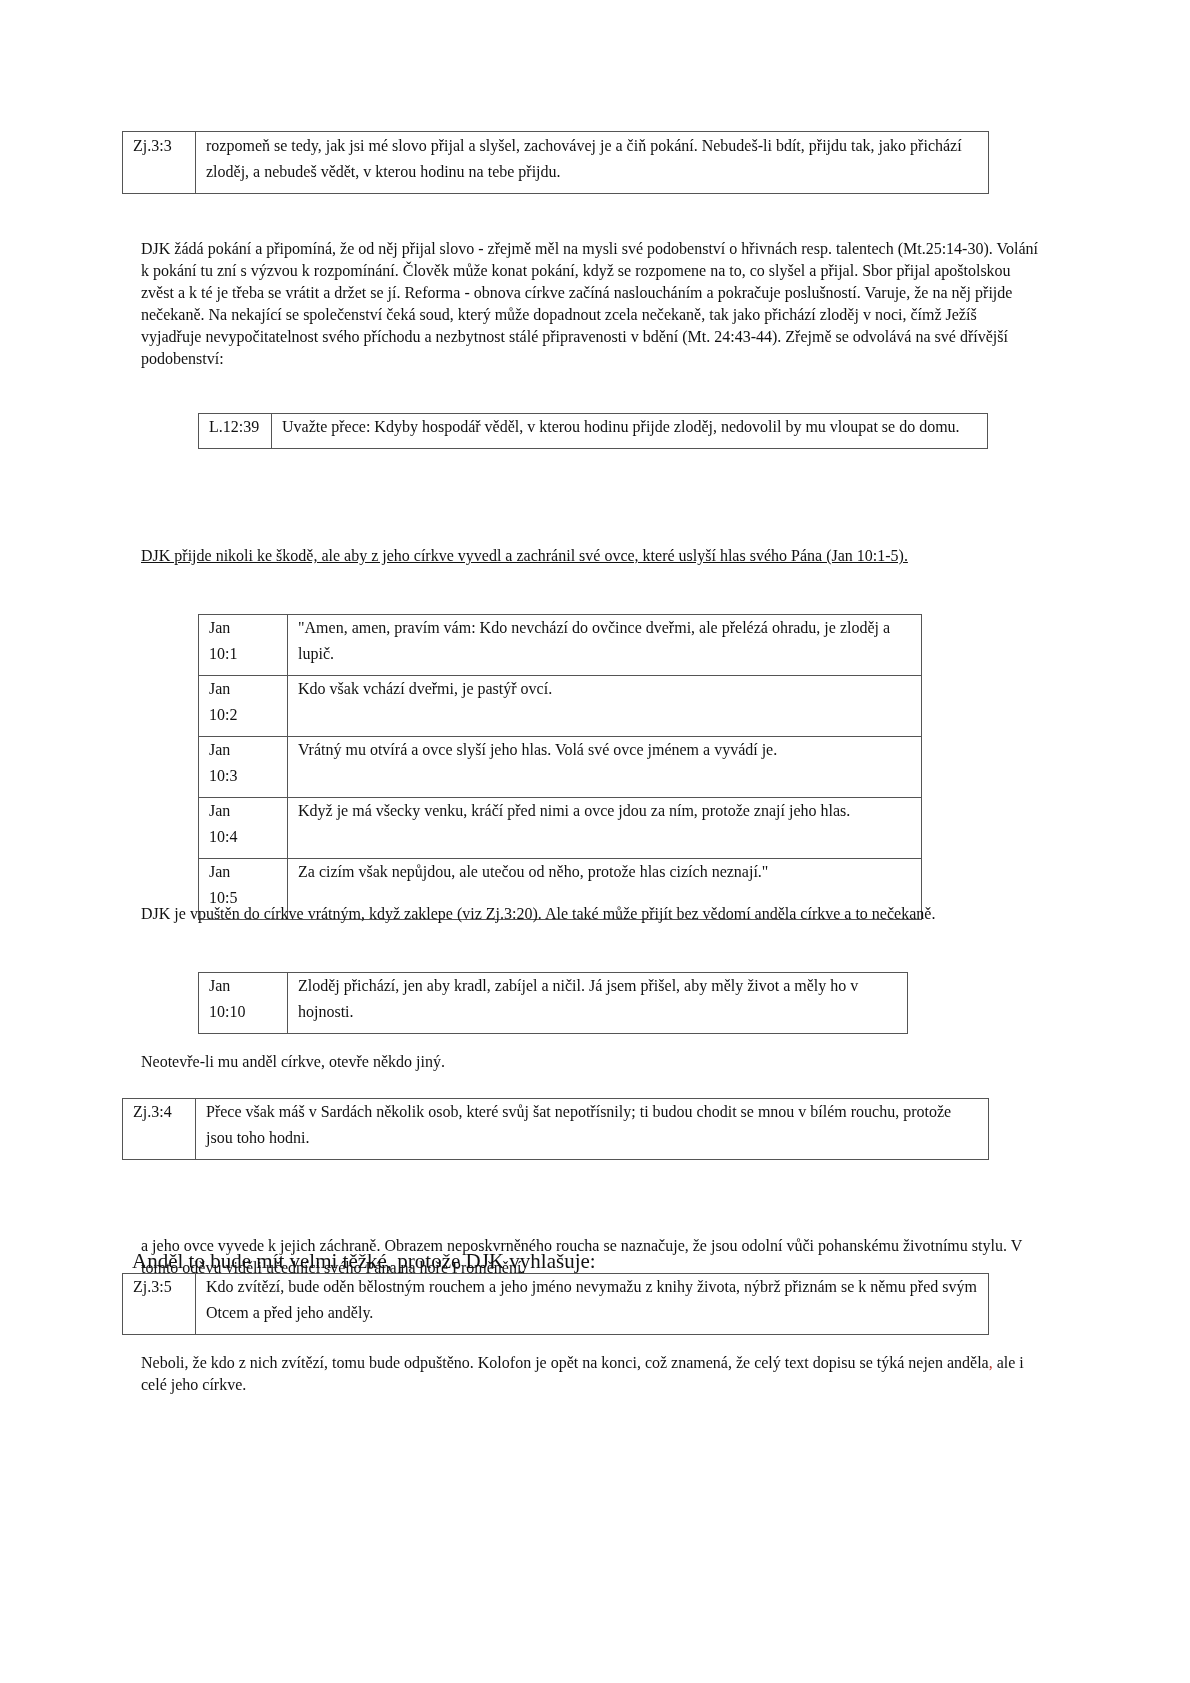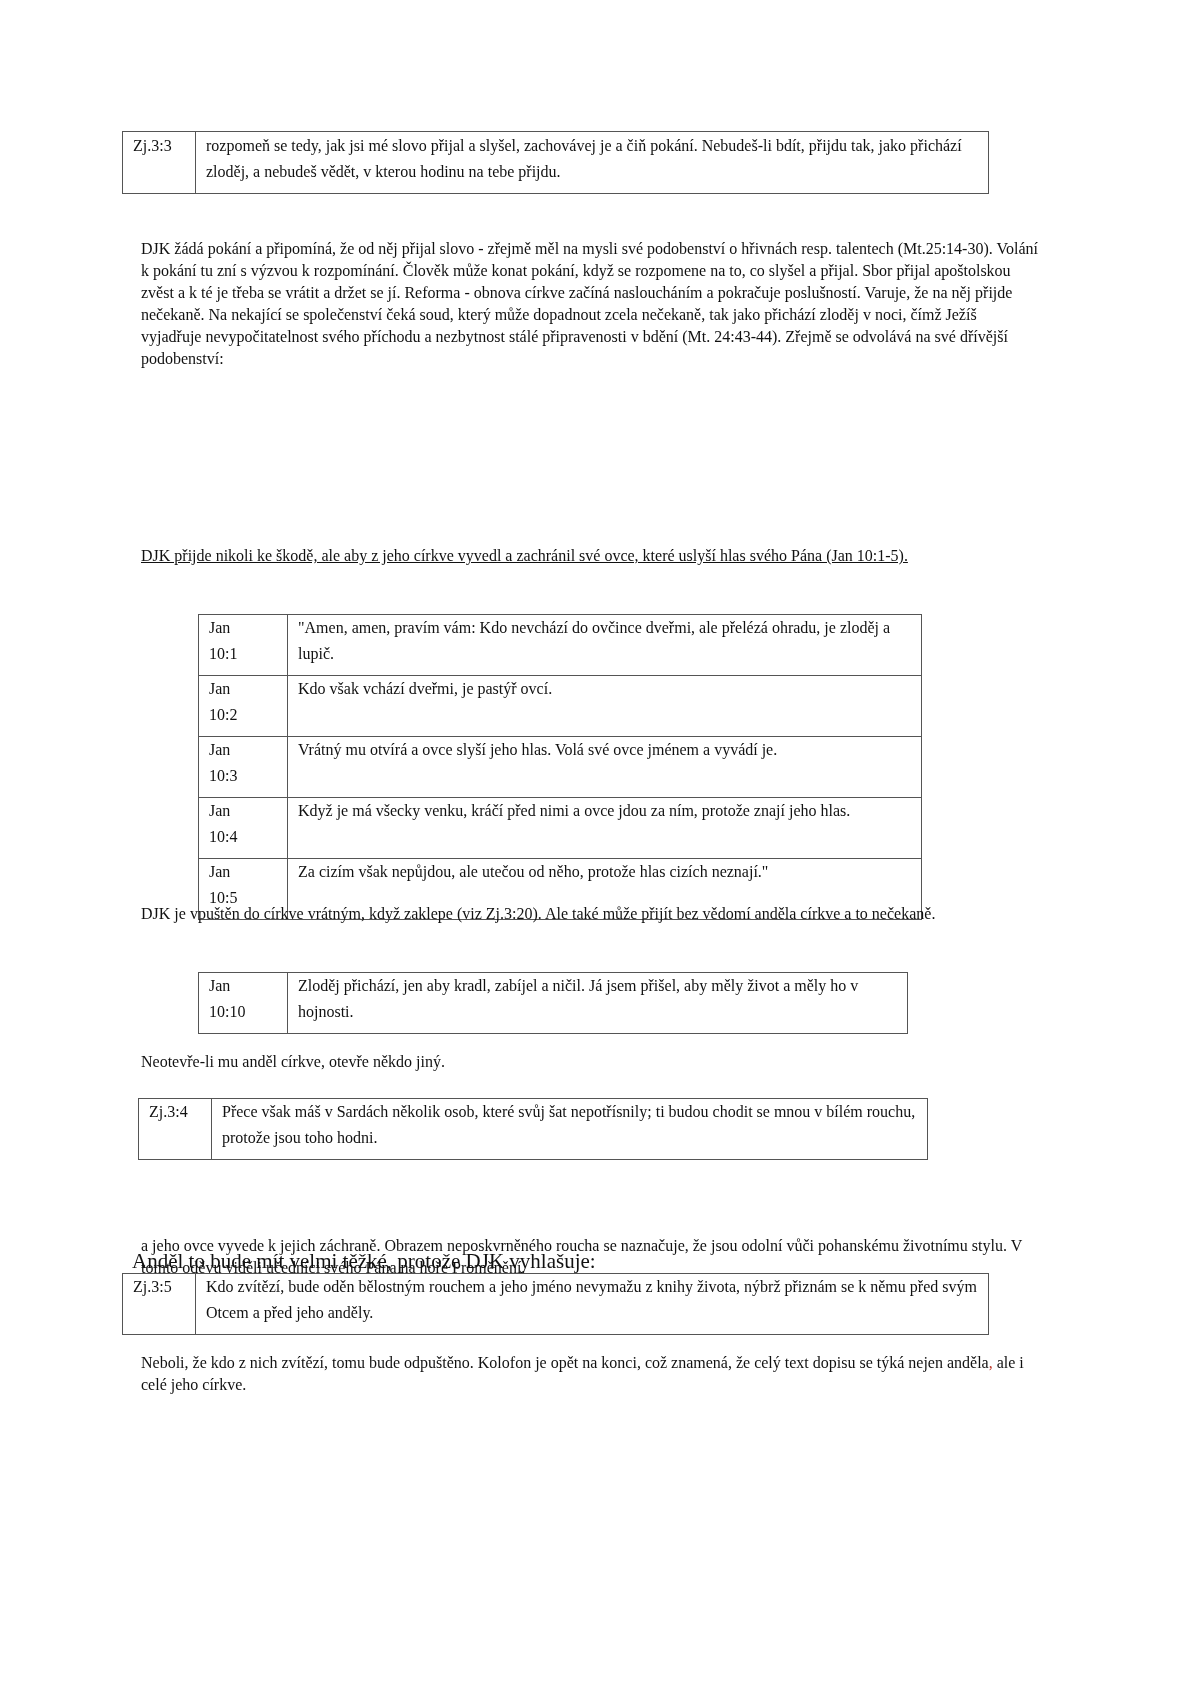--- a/index.html
+++ b/index.html
@@ -22,20 +22,24 @@
     <td class="ref" style="width:52px; padding-top:1px;">Zj.3:3</td>
     <td style="padding-top:1px;">rozpomeň se tedy, jak jsi mé slovo přijal a slyšel, zachovávej je a čiň pokání. Nebudeš-li bdít, přijdu tak, jako přichází zloděj, a nebudeš vědět, v kterou hodinu na tebe přijdu.</td>
   </tr>
 </tbody>
   </table>
 
 <div class="para" style="top:238px;">DJK žádá pokání a připomíná, že od něj přijal slovo - zřejmě měl na mysli své podobenství o hřivnách resp. talentech (Mt.25:14-30). Volání k pokání tu zní s výzvou k rozpomínání. Člověk může konat pokání, když se rozpomene na to, co slyšel a přijal. Sbor přijal apoštolskou zvěst a k té je třeba se vrátit a držet se jí. Reforma - obnova církve začíná nasloucháním a pokračuje poslušností. Varuje, že na něj přijde nečekaně. Na nekající se společenství čeká soud, který může dopadnout zcela nečekaně, tak jako přichází zloděj v noci, čímž Ježíš vyjadřuje nevypočitatelnost svého příchodu a nezbytnost stálé připravenosti v bdění (Mt. 24:43-44).  Zřejmě se odvolává na své dřívější podobenství:</div>
 
 <table class="vt" style="left:198px; top:413px; width:790px;">
   <tbody>
+  <tr>
+    <td class="ref">L.12:39</td>
+    <td>Uvažte přece: Kdyby hospodář věděl, v kterou hodinu přijde zloděj, nedovolil by mu vloupat se do domu.</td>
+  </tr>
 </tbody>
   </table>
 
 <div class="para" style="top:545px;text-decoration:underline;">DJK přijde nikoli ke škodě, ale aby z jeho církve vyvedl a zachránil své ovce, které uslyší hlas svého Pána (Jan 10:1-5).</div>
 
 <table class="vt" style="left:198px; top:614px; width:724px;">
   <tbody>
       <tr>
     <td style="width:68px;"><span>Jan</span><br><span>10:1</span></td>
     <td>"Amen, amen, pravím vám: Kdo nevchází do ovčince dveřmi, ale přelézá ohradu, je zloděj a lupič.</td>
@@ -65,21 +69,21 @@
   <tbody>
       <tr>
     <td style="width:68px;"><span>Jan</span><br><span>10:10</span></td>
     <td>Zloděj přichází, jen aby kradl, zabíjel a ničil. Já jsem přišel, aby měly život a měly ho v hojnosti.</td>
   </tr>
 </tbody>
   </table>
 
 <div class="para" style="top:1051px;">Neotevře-li mu anděl církve, otevře někdo jiný.</div>
 
-<table class="vt" style="left:138px; top:1098px; width:790px;border-radius:24px;">
+<table class="vt" style="left:122px; top:1098px; width:867px;border-radius:24px;">
   <tbody>
       <tr>
     <td class="ref" style="width:52px;">Zj.3:4</td>
     <td>Přece však máš v Sardách několik osob, které svůj šat nepotřísnily; ti budou chodit se mnou v bílém rouchu, protože jsou toho hodni.</td>
   </tr>
 </tbody>
   </table>
 
 <div class="para" style="top:1235px;">a jeho ovce vyvede k jejich záchraně. Obrazem neposkvrněného roucha se naznačuje, že jsou odolní vůči pohanskému životnímu stylu. V tomto oděvu viděli učedníci svého Pána na hoře Proměnění.</div>
 

